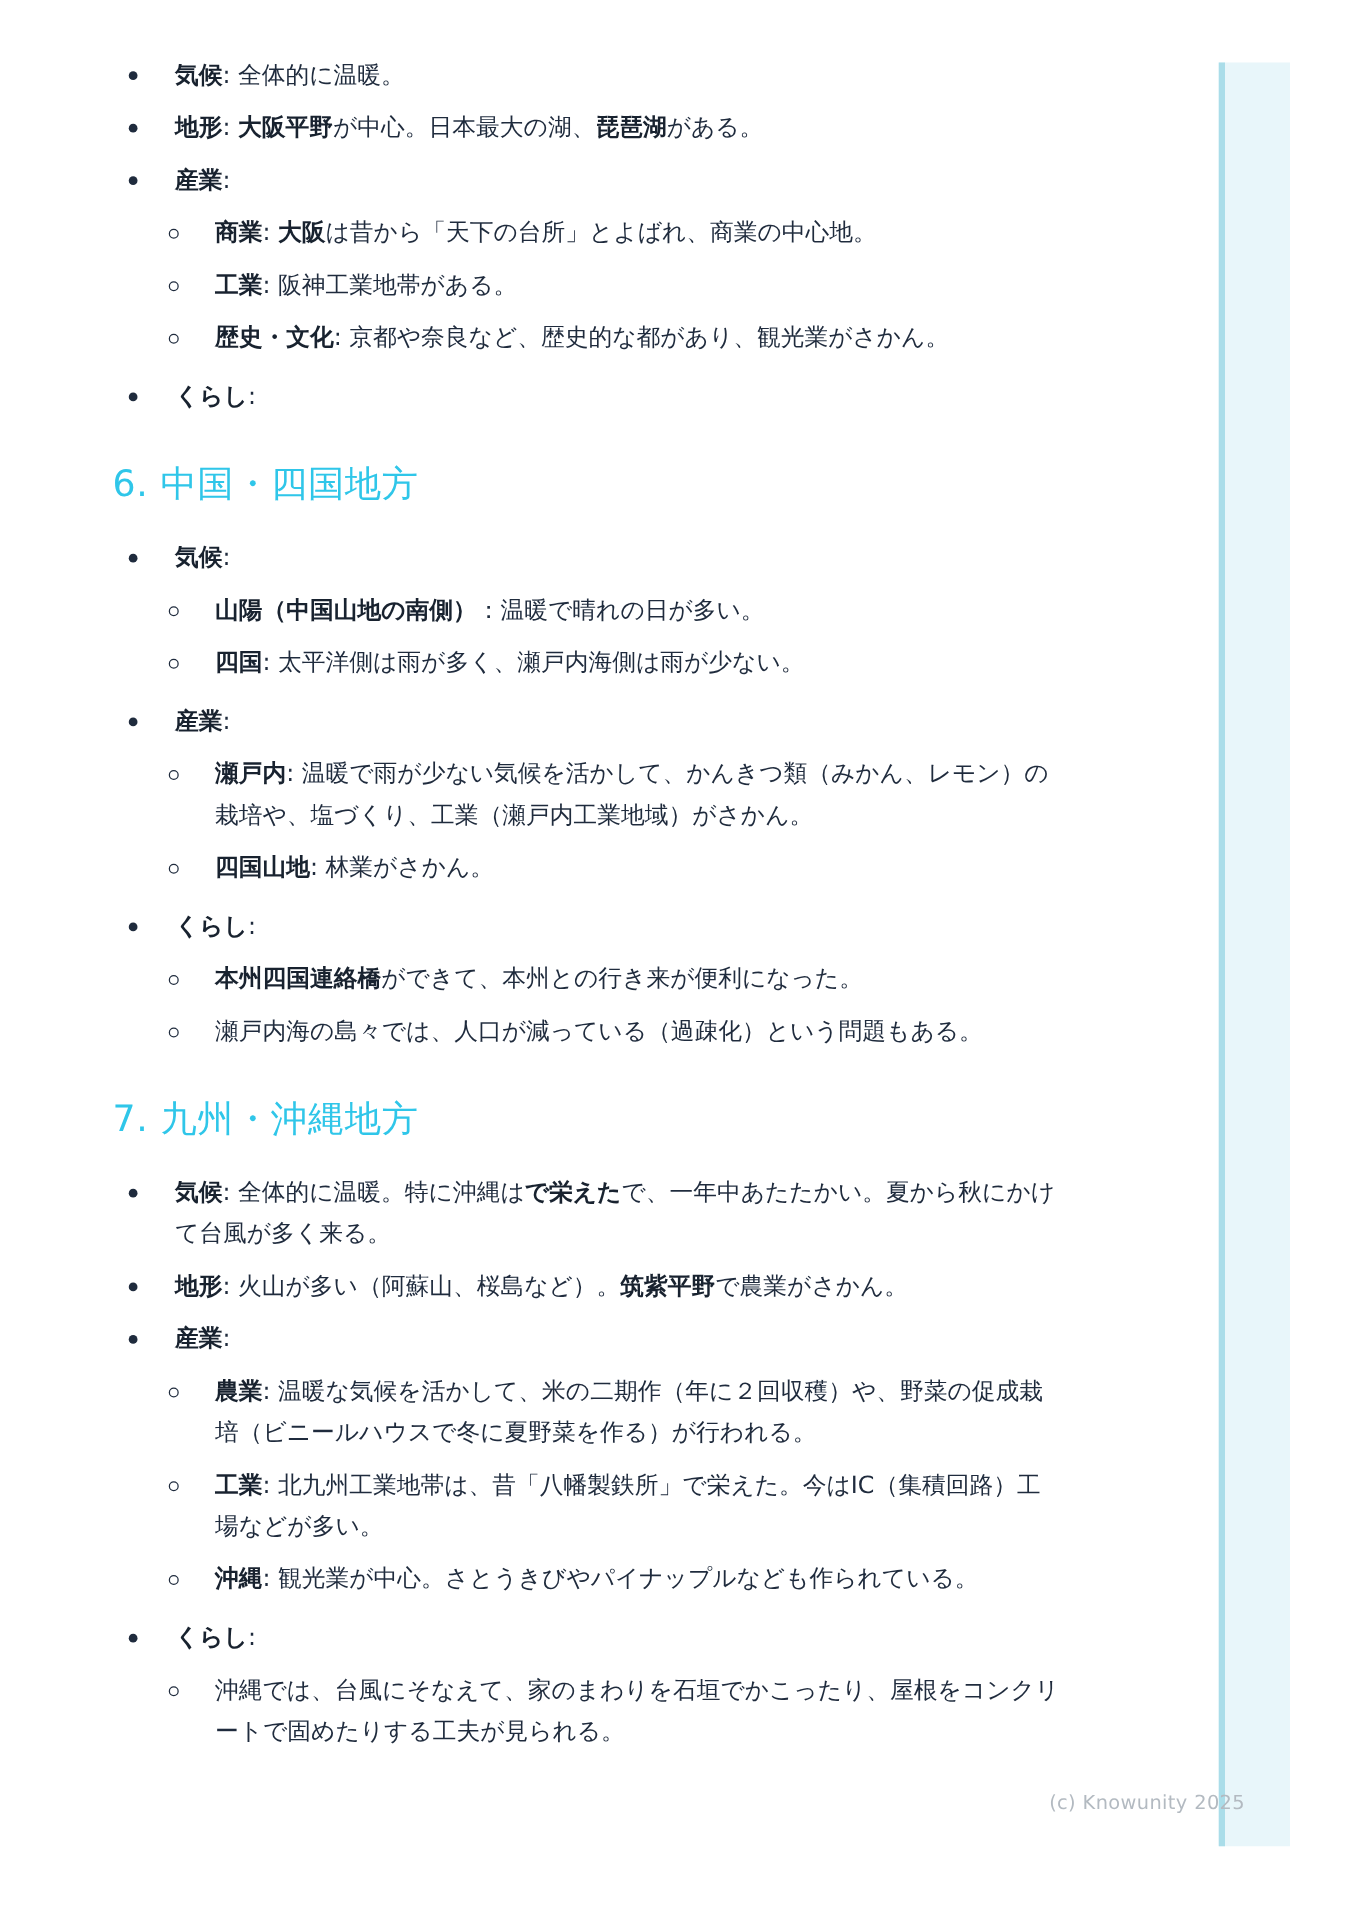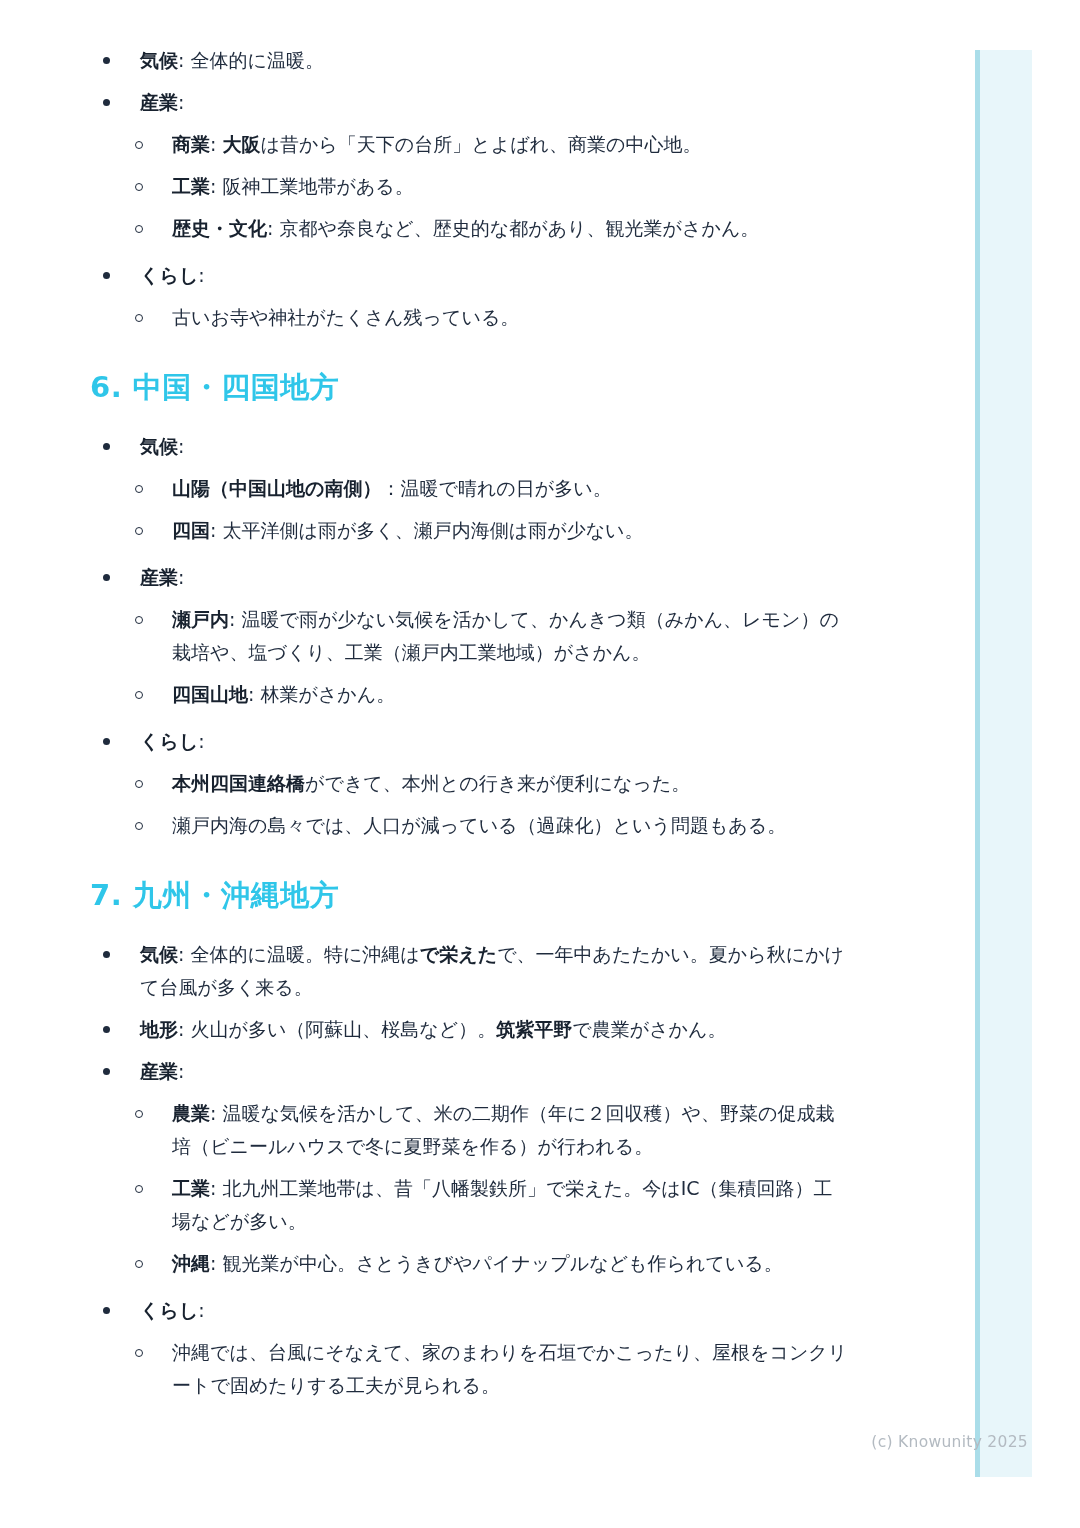--- a/index.html
+++ b/index.html
@@ -11,73 +11,73 @@
   }
   .side-stripe{
     position:absolute;left:975px;top:50px;width:52px;height:1427px;
     background:#e8f6fa;border-left:5px solid #aadde9;z-index:0;
   }
   .content{
     position:absolute;left:100px;top:44px;width:748px;
     font-size:19px;line-height:33px;z-index:1;
   }
   .heading{
-    color:#2fc6e9;font-size:29px;line-height:38px;font-weight:700;
+    color:#2fc6e9;font-size:29px;line-height:38px;font-weight:400;
     margin:34px 0 24px -10px;letter-spacing:0.5px;
   }
   .list{margin:0;padding:0;}
   .li{position:relative;margin:0 0 9px 0;}
   .li .txt{display:block;margin-left:16px;}
   .lvl1{padding-left:24px;}
   .lvl2{margin-left:33px;padding-left:23px;}
   
   .lvl2 + .lvl1{margin-top:14px;}
   .bullet{position:absolute;display:block;}
   .disc{left:3px;top:13px;width:7px;height:7px;background:#1f2b3d;border-radius:50%;}
   .circ{left:2px;top:13px;width:6px;height:6px;border:1.5px solid #1f2b3d;border-radius:50%;background:transparent;}
   strong{font-weight:700;color:#18222f;}
   .footer{
-    position:absolute;right:52px;top:1433px;z-index:2;
+    position:absolute;right:84px;top:1433px;z-index:2;
     font-size:15.5px;color:#b3bac1;letter-spacing:0.3px;
   }
 </style>
 </head>
 <body>
 
 <div class="side-stripe"></div>
 
 <div class="content">
     <div class="list">
       <div class="li lvl1">
         <span class="bullet disc"></span>
         <span class="txt"><strong>気候</strong>: 全体的に温暖。</span>
+      </div>
+      <div class="li lvl1">
+        <span class="bullet disc"></span>
+        <span class="txt"><strong>地形</strong>: <strong>大阪平野</strong>が中心。日本最大の湖、<strong>琵琶湖</strong>がある。</span>
       </div>
       <div class="li lvl1">
         <span class="bullet disc"></span>
         <span class="txt"><strong>産業</strong>:</span>
       </div>
       <div class="li lvl2">
         <span class="bullet circ"></span>
         <span class="txt"><strong>商業</strong>: <strong>大阪</strong>は昔から「天下の台所」とよばれ、商業の中心地。</span>
       </div>
       <div class="li lvl2">
         <span class="bullet circ"></span>
         <span class="txt"><strong>工業</strong>: 阪神工業地帯がある。</span>
       </div>
       <div class="li lvl2">
         <span class="bullet circ"></span>
         <span class="txt"><strong>歴史・文化</strong>: 京都や奈良など、歴史的な都があり、観光業がさかん。</span>
       </div>
       <div class="li lvl1">
         <span class="bullet disc"></span>
         <span class="txt"><strong>くらし</strong>:</span>
-      </div>
-      <div class="li lvl2">
-        <span class="bullet circ"></span>
-        <span class="txt">古いお寺や神社がたくさん残っている。</span>
       </div>
     </div>
     <h2 class="heading">6. 中国・四国地方</h2>
     <div class="list">
       <div class="li lvl1">
         <span class="bullet disc"></span>
         <span class="txt"><strong>気候</strong>:</span>
       </div>
       <div class="li lvl2">
         <span class="bullet circ"></span>

